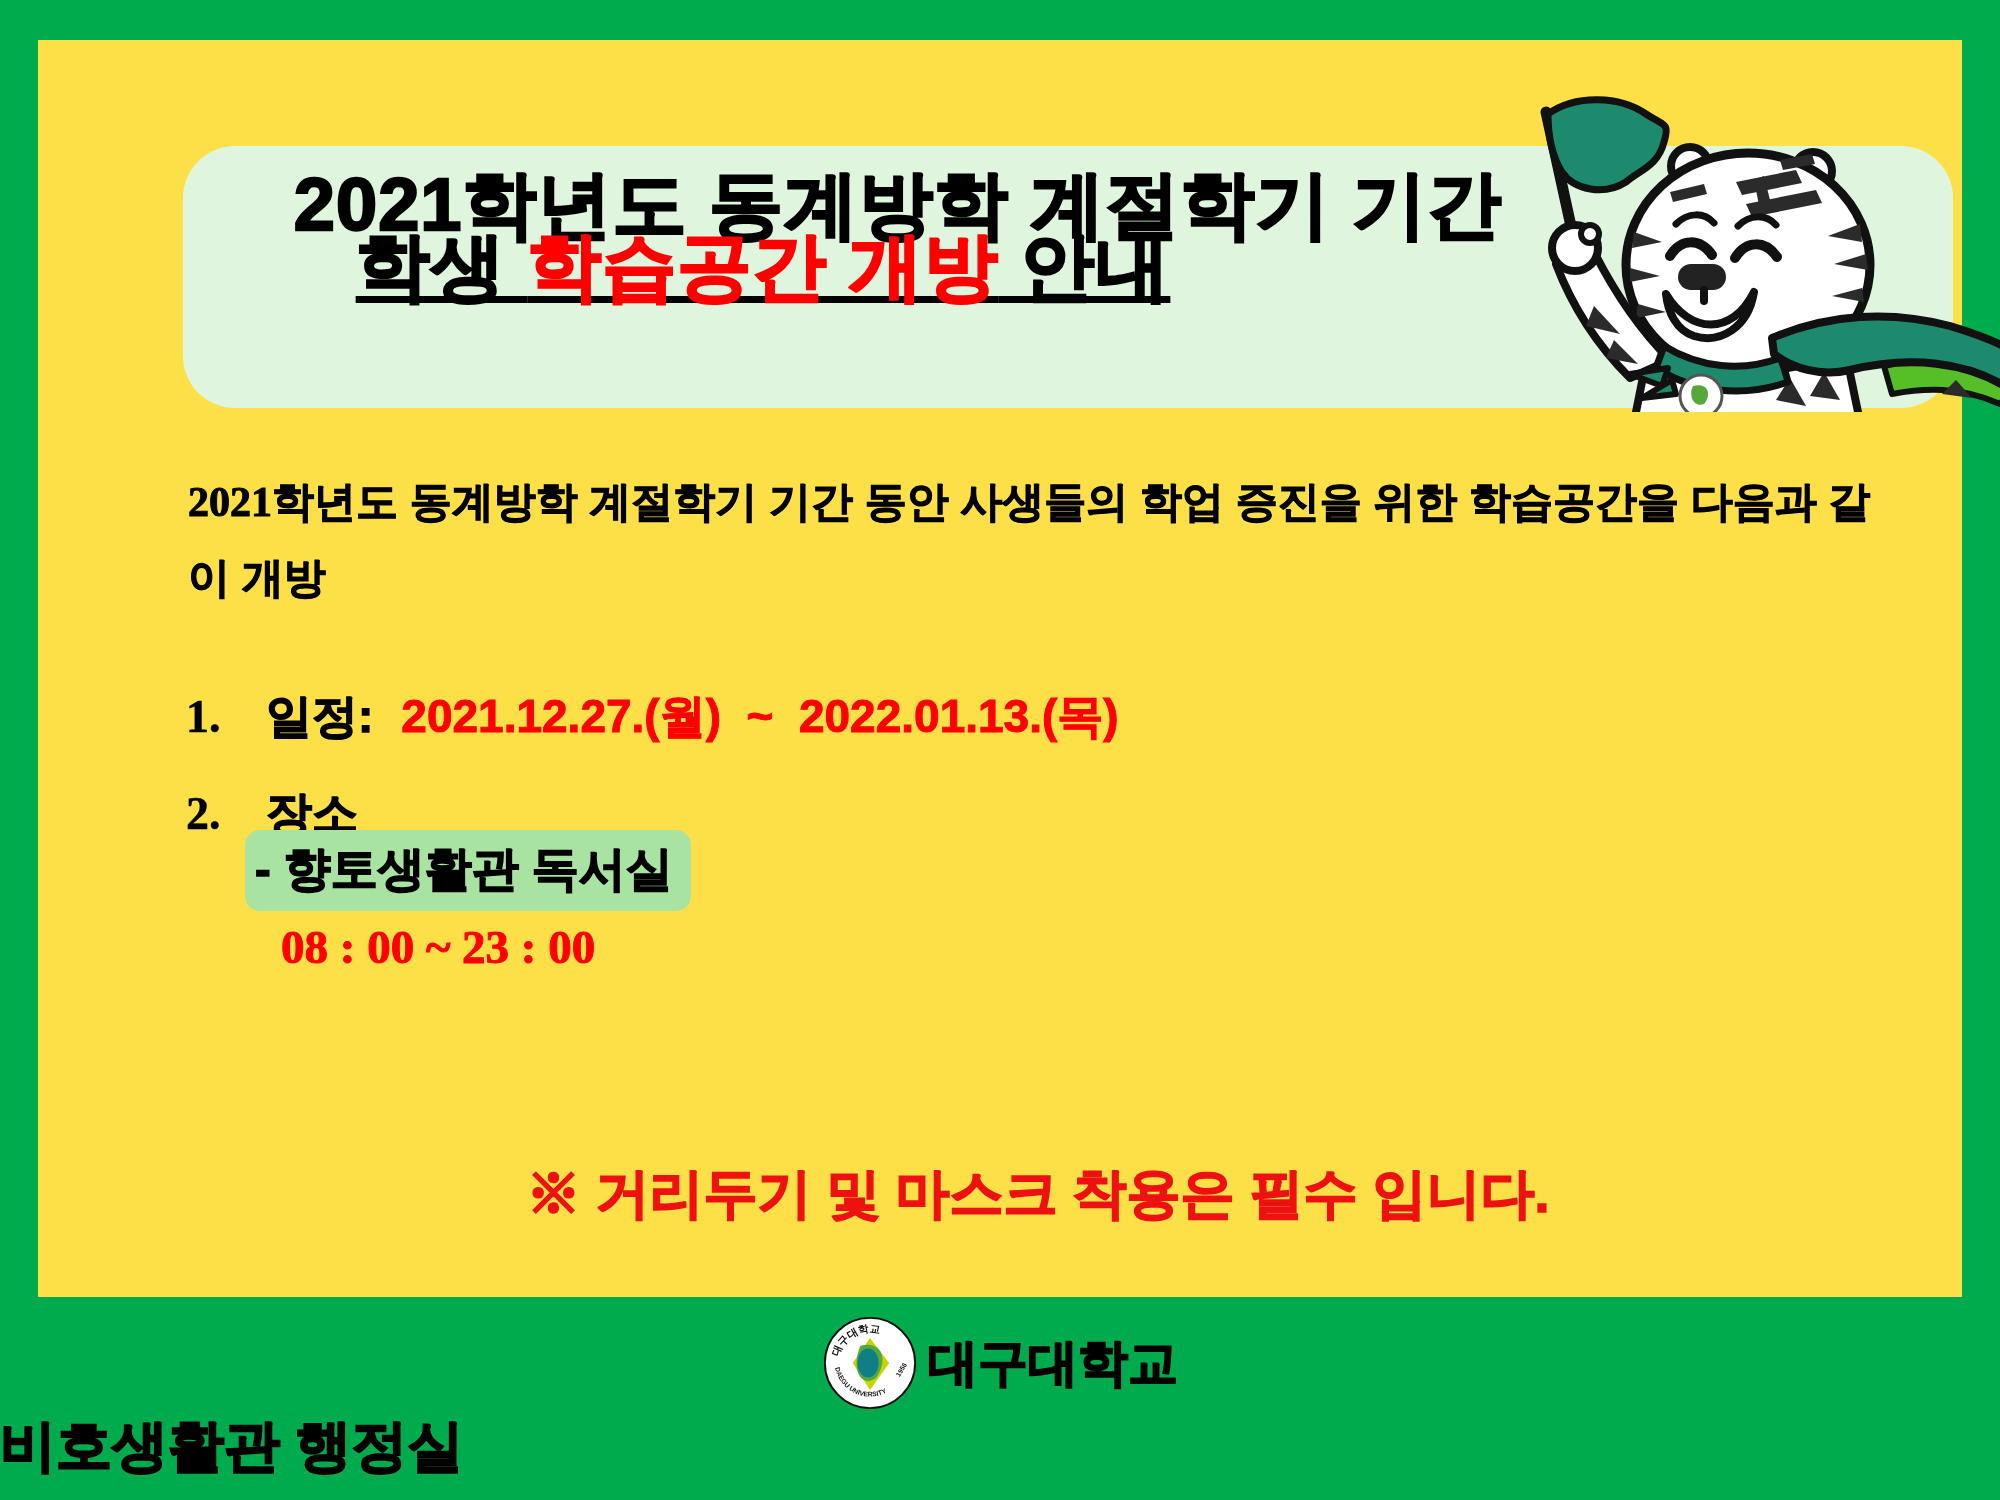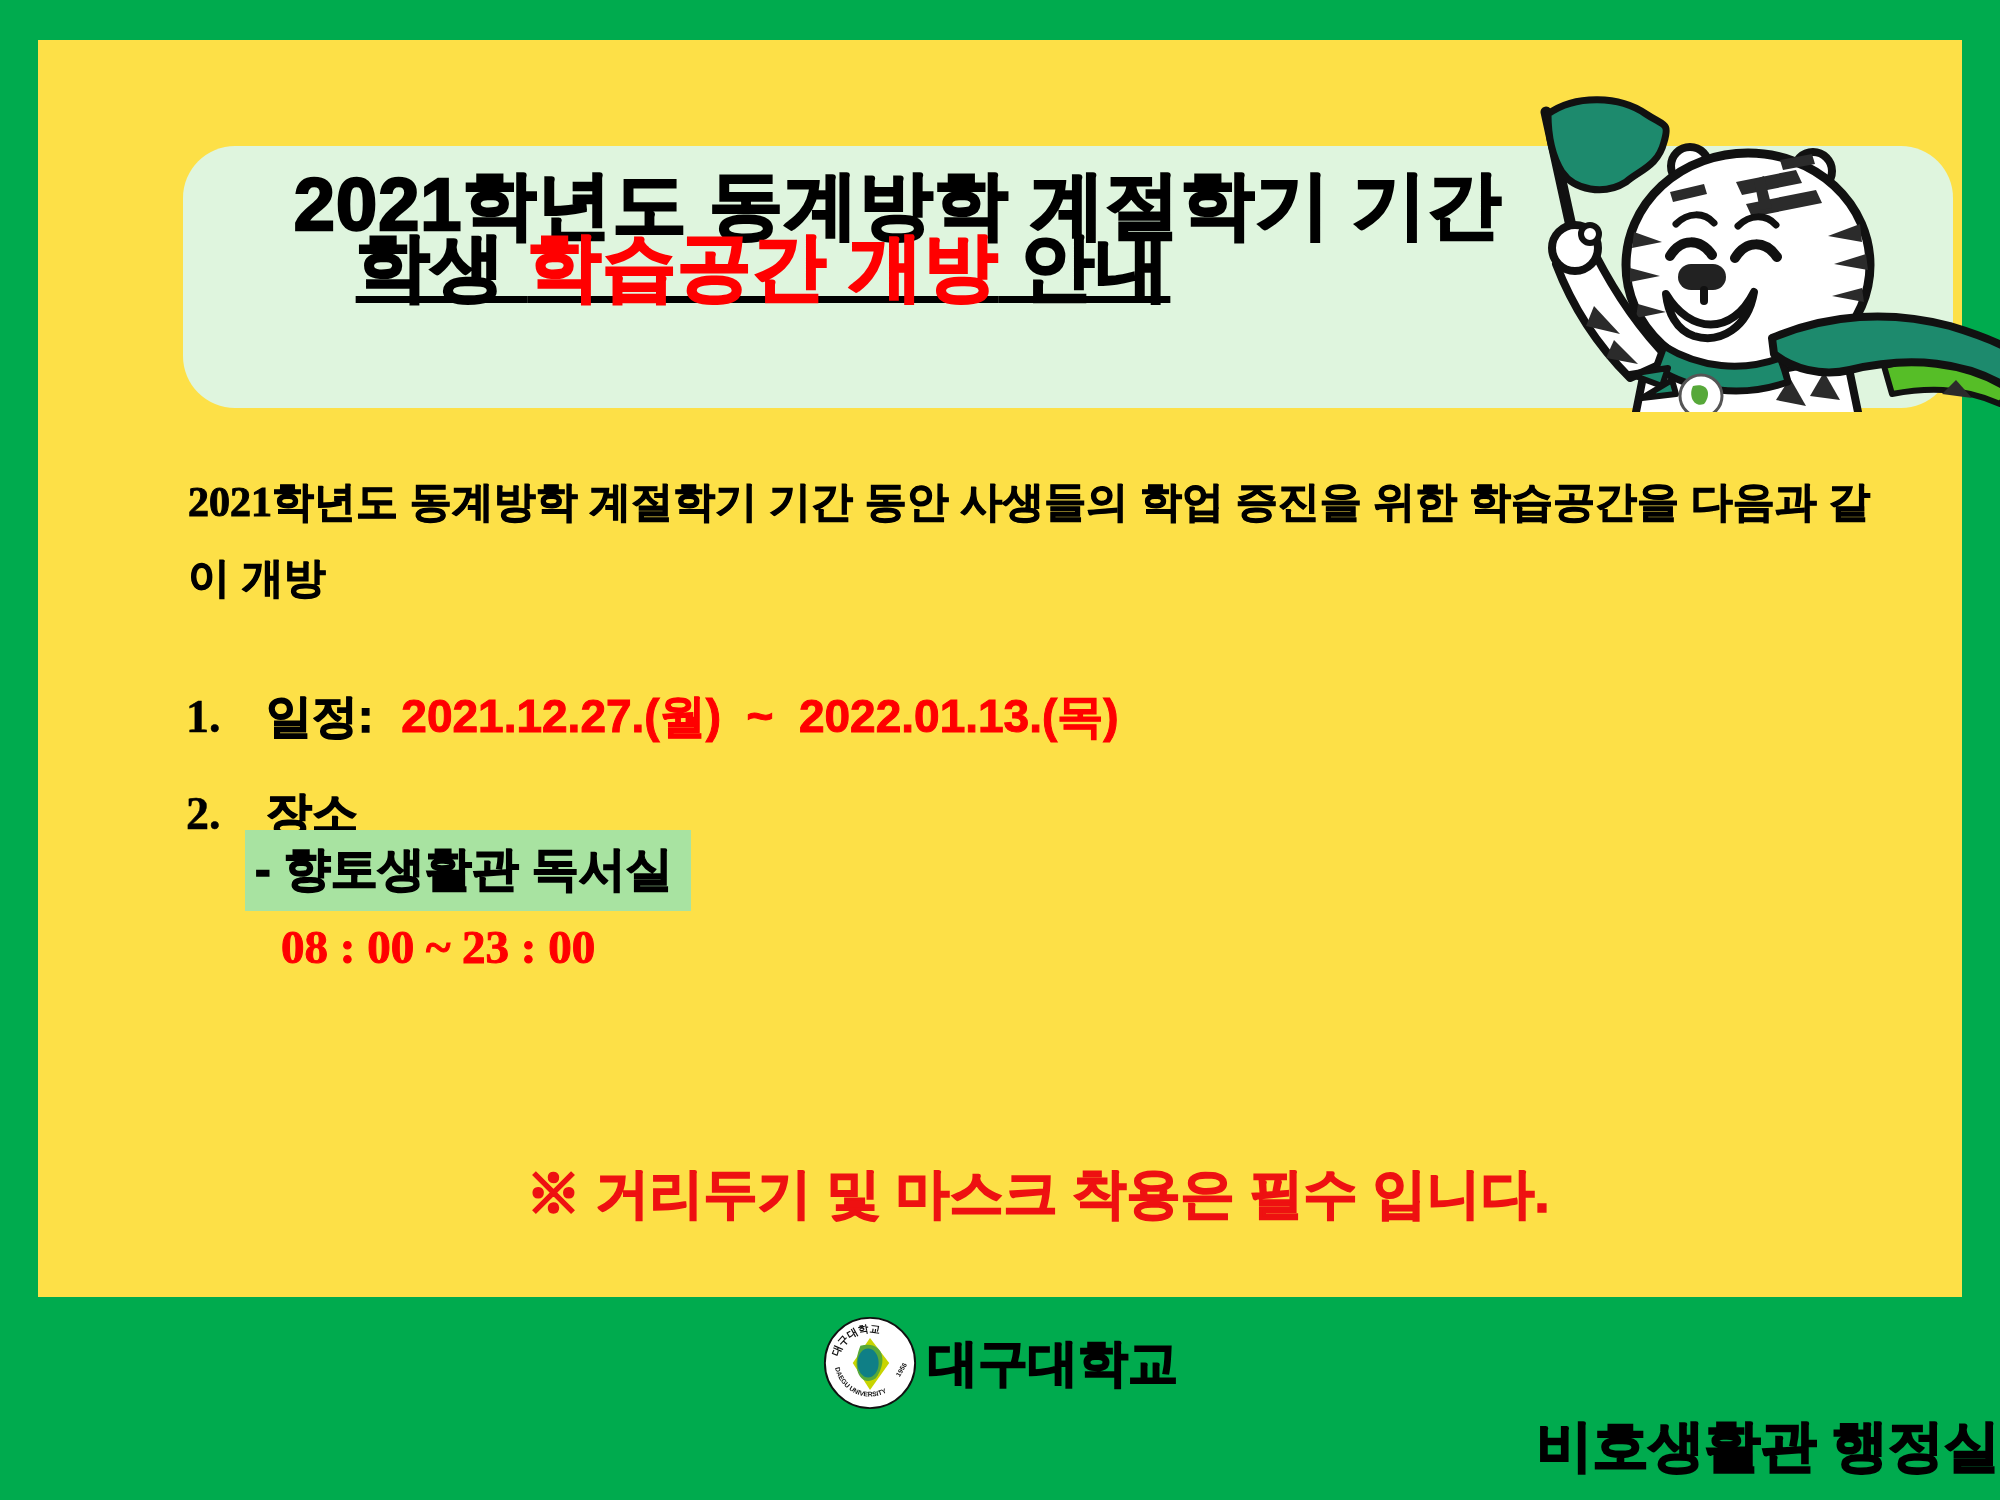--- a/index.html
+++ b/index.html
@@ -15,30 +15,30 @@
   .intro{position:absolute;left:150px;top:424px;width:1720px;font-size:42px;font-weight:bold;
          color:#000;line-height:76px;-webkit-text-stroke:1px #000;}
   .serif{font-family:"Liberation Serif",serif;text-align:center;}
   .list-row{position:absolute;white-space:nowrap;font-size:46px;font-weight:bold;color:#000;}
   .row1{left:148px;top:646px;}
   .row2{left:148px;top:743px;}
   .num{font-family:"Liberation Serif",serif;display:inline-block;width:80px;-webkit-text-stroke:0.5px #000;}
   .klabel{-webkit-text-stroke:1.4px #000;}
   .dates{font-family:Liberation Sans, sans-serif;color:#FF0000;-webkit-text-stroke:1px #FF0000;margin-left:28px;}
   .room{position:absolute;left:207px;top:790px;background:#A8E3A1;padding:8px 18px 10px 10px;
-        font-size:47px;font-weight:bold;color:#000;white-space:nowrap;-webkit-text-stroke:1.5px #000;}
+        font-size:47px;font-weight:bold;color:#000;white-space:nowrap;border-radius:15px;-webkit-text-stroke:1.5px #000;}
   .hours{position:absolute;left:243px;top:880px;font-family:"Liberation Serif",serif;font-size:47px;
          font-weight:bold;color:#FF0000;white-space:nowrap;-webkit-text-stroke:1px #FF0000;}
   .notice{position:absolute;left:38px;top:1118px;width:1924px;text-align:center;font-size:54px;
           font-weight:bold;color:#EE1111;-webkit-text-stroke:1.6px #EE1111;white-space:nowrap;}
   .footer{position:absolute;left:0;top:1297px;width:2000px;height:203px;}
   .uni-row{position:absolute;left:0;top:18px;width:2000px;display:flex;justify-content:center;
            align-items:center;gap:10px;}
   .uni-name{font-size:50px;font-weight:bold;color:#000;-webkit-text-stroke:1.8px #000;white-space:nowrap;}
-  .office{position:absolute;left:0;top:112px;width:2000px;text-align:right;font-size:56px;
+  .office{position:absolute;left:0;top:112px;width:2000px;text-align:left;font-size:56px;
           font-weight:bold;color:#000;-webkit-text-stroke:2px #000;white-space:nowrap;}
   .mascot{position:absolute;left:1490px;top:56px;width:510px;height:316px;overflow:hidden;}
   .seal{width:96px;height:96px;}
 </style>
 </head>
 <body>
 
 <div class="page">
   <div class="content">
 

